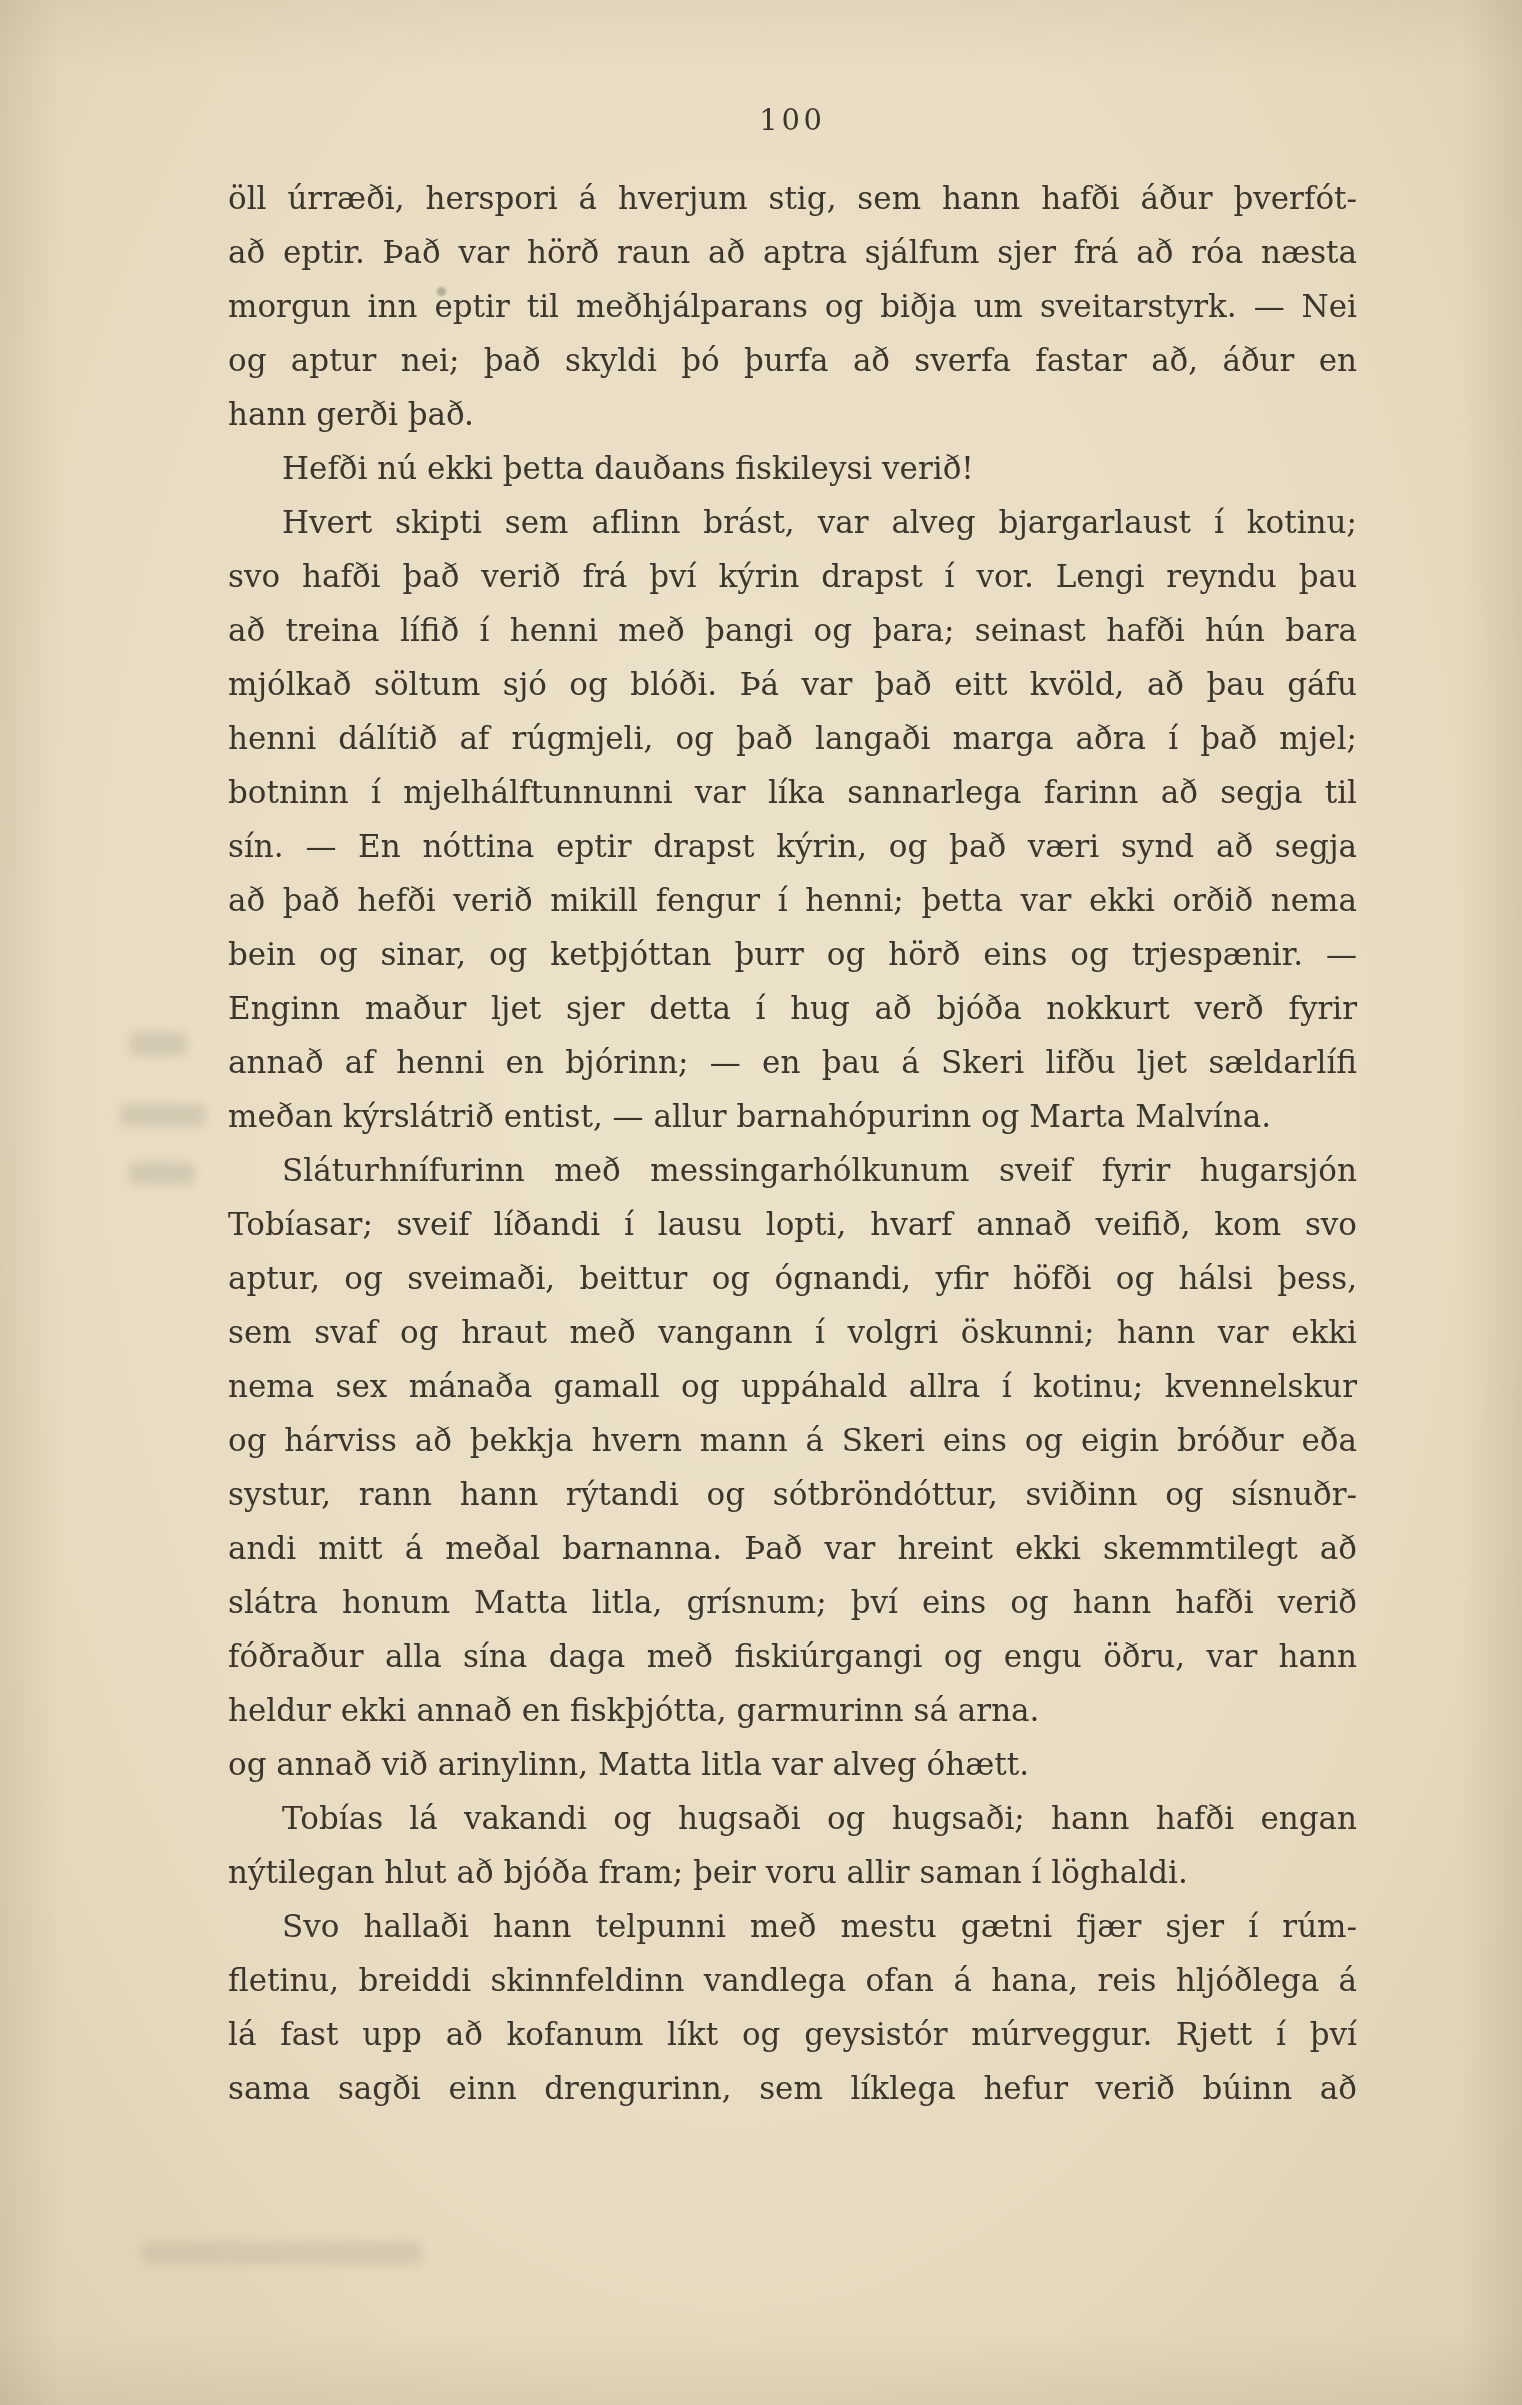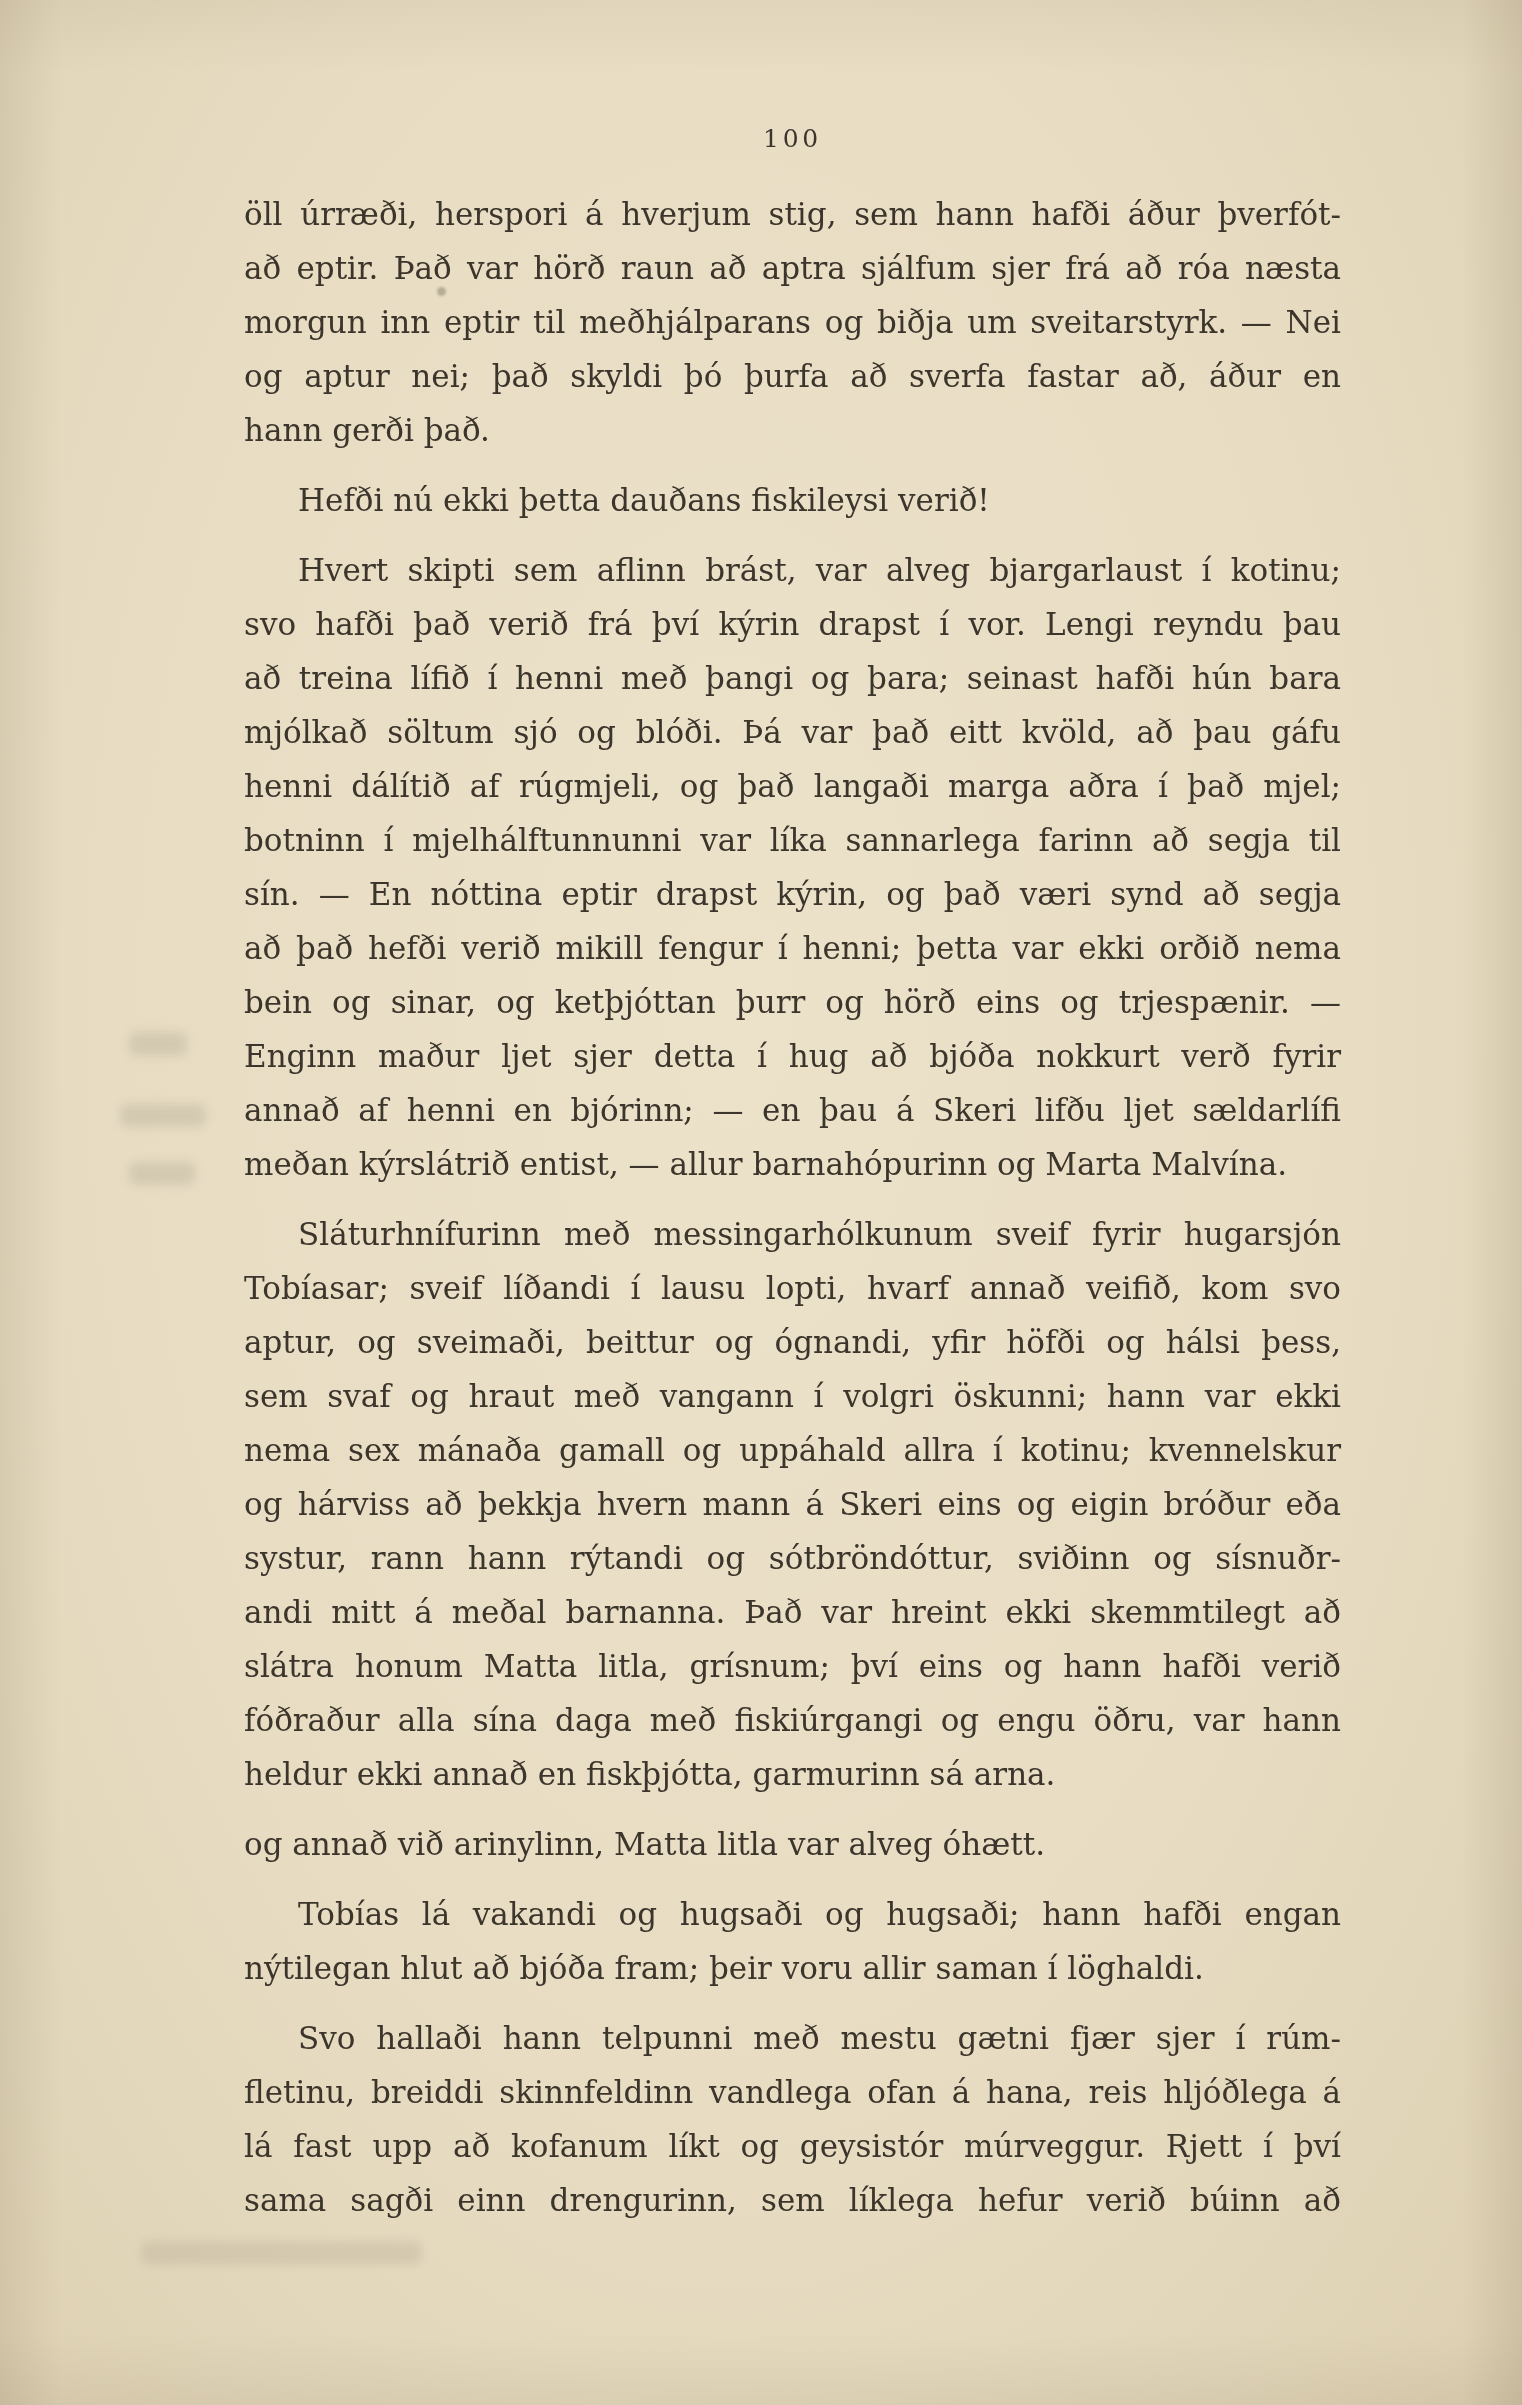--- a/index.html
+++ b/index.html
@@ -14,38 +14,38 @@
     width: 1522px;
     height: 2405px;
     background:
       linear-gradient(90deg, rgba(90,75,50,0.10) 0%, rgba(90,75,50,0) 4%, rgba(90,75,50,0) 96%, rgba(90,75,50,0.12) 100%),
       linear-gradient(180deg, rgba(90,75,50,0.06) 0%, rgba(90,75,50,0) 3%, rgba(90,75,50,0) 97%, rgba(90,75,50,0.08) 100%),
       radial-gradient(ellipse at 48% 42%, #ece2ca 0%, #e8ddc3 55%, #ddd0b2 100%);
     overflow: hidden;
   }
   .page-number {
     position: absolute;
-    top: 124px;
+    top: 103px;
     left: 228px;
     width: 1129px;
     text-align: center;
-    font-size: 25px;
+    font-size: 29px;
     letter-spacing: 3.7px;
     color: var(--ink, #3c352b);
   }
   .text-block {
     position: absolute;
     top: 171px;
     left: 228px;
     width: 1129px;
     font-size: 31px;
     line-height: 54px;
     color: var(--ink, #3c352b);
   }
-  .paragraph { margin: 16px; }
+  .paragraph { margin: 0; }
   .line {
     text-align: justify;
     text-align-last: justify;
   }
   .line.endline { text-align-last: left; }
   .line.indent { text-indent: 54px; }
   .bleed {
     position: absolute;
     background: rgba(108,102,88,0.16);
     filter: blur(4.7px);

